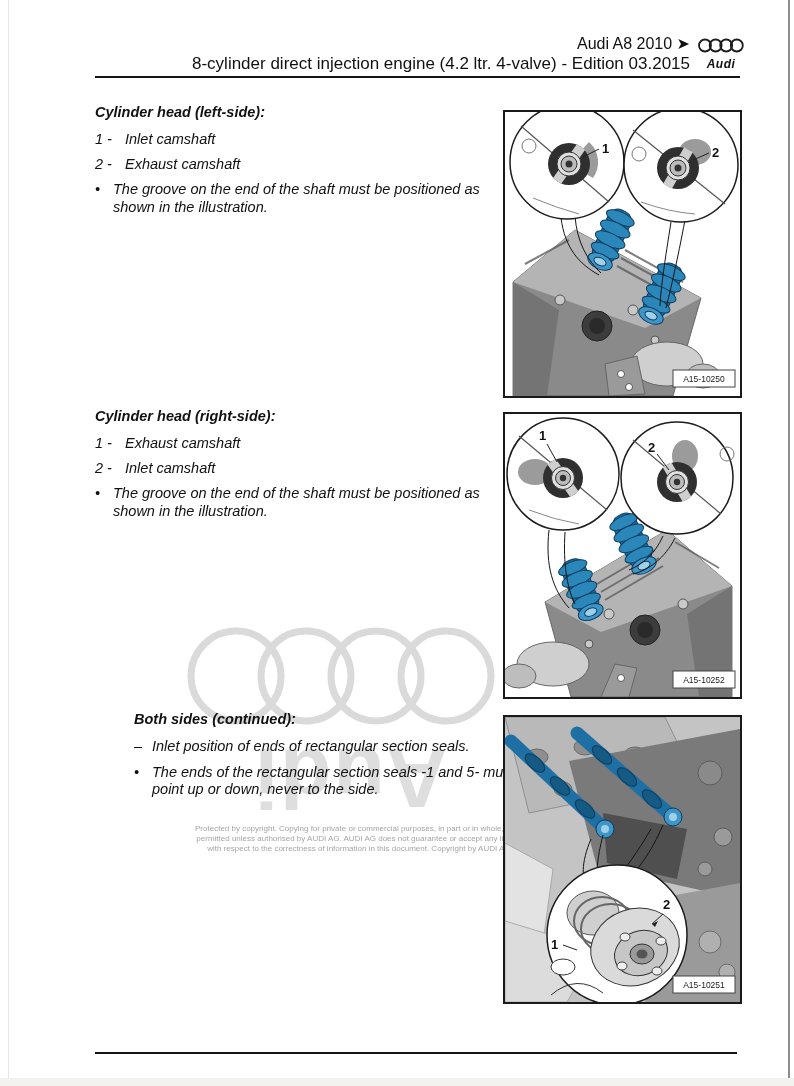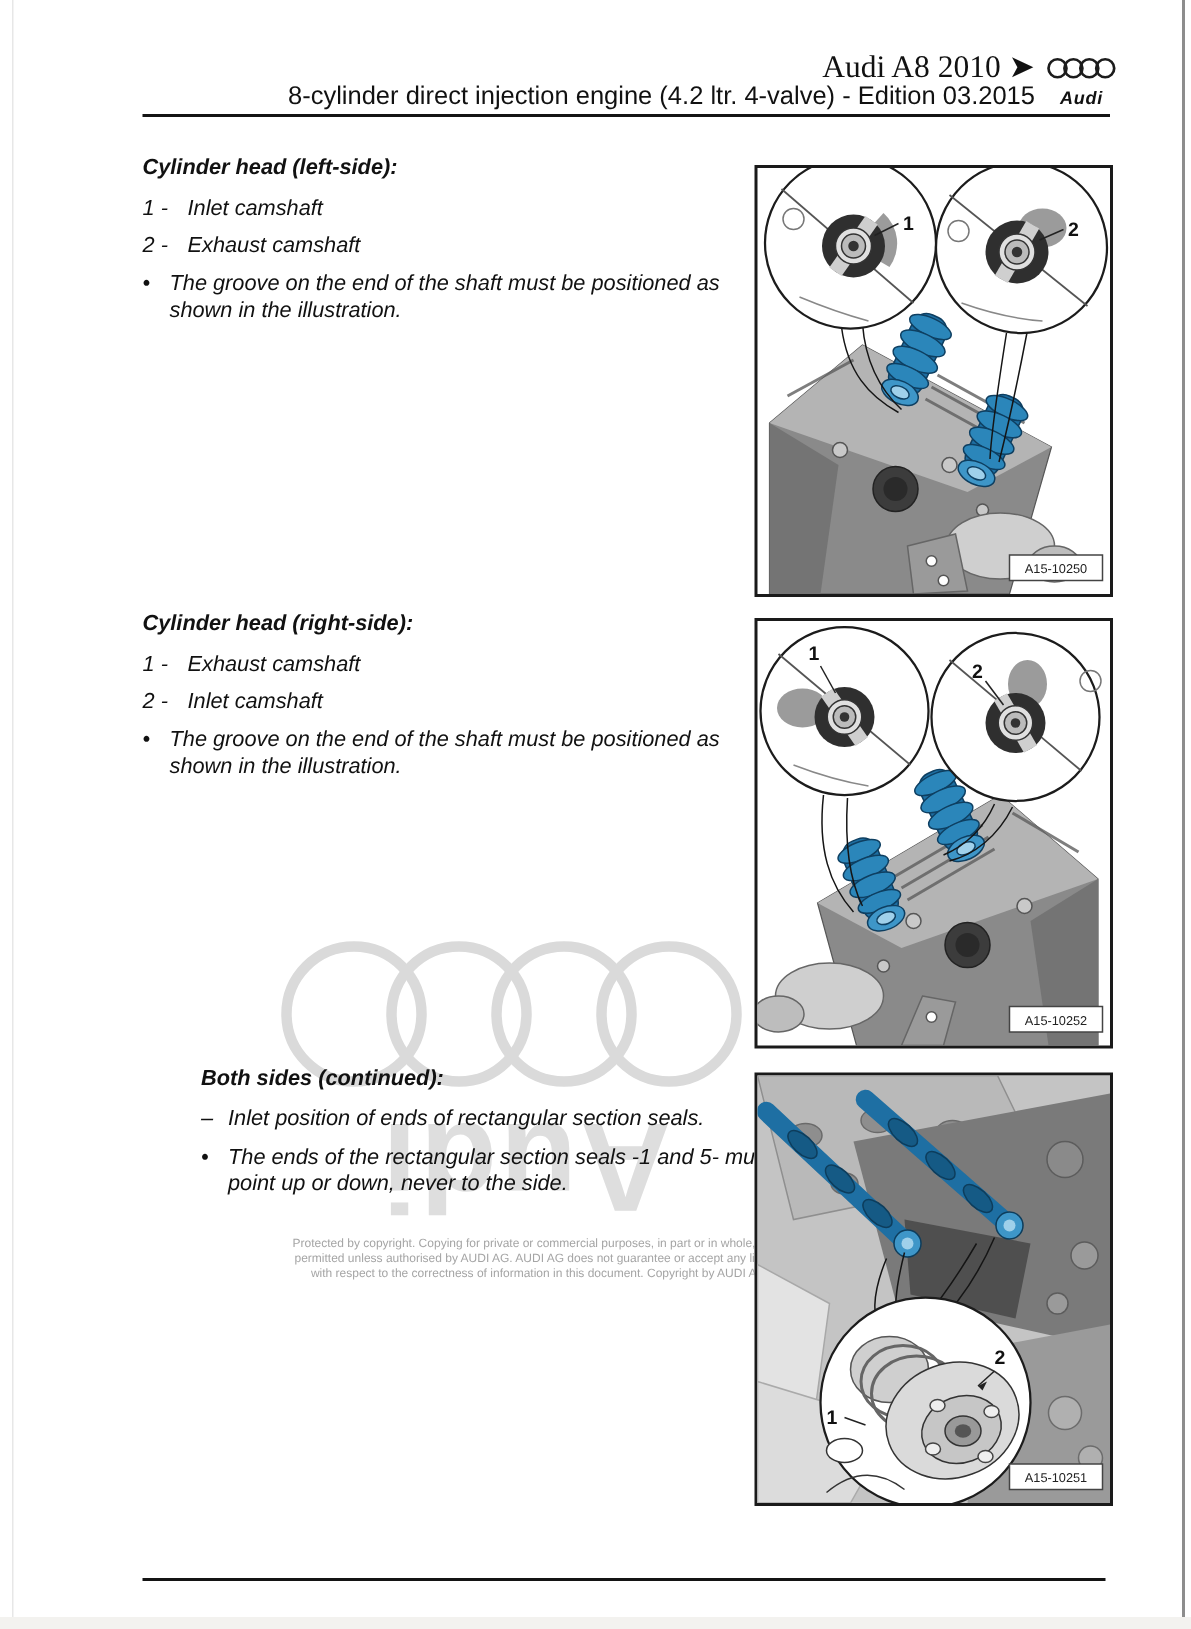--- a/index.html
+++ b/index.html
@@ -7,21 +7,21 @@
     width:794px;height:1086px;position:relative;background:#ffffff;
     font-family:"Liberation Sans",sans-serif;color:#111;overflow:hidden;
   }
   .abs{position:absolute;}
   
   .edge-right{left:788px;top:0;width:2px;height:1078px;background:#8d8d8d;}
   .edge-left{left:8px;top:0;width:1px;height:1078px;background:#e7e7e7;}
   .bottom-strip{left:0;top:1078px;width:794px;height:8px;background:#f3f2ef;}
   
   .hdr-text{right:104px;top:34px;text-align:right;line-height:20px;}
-  .hdr-model{font-size:21px;font-family:Liberation Serif, serif;}
+  .hdr-model{font-size:16px;}
   .hdr-sub{font-size:17px;}
   .hdr-logo{right:49px;top:36px;width:48px;text-align:center;}
   .hdr-wordmark{font-size:12px;font-weight:bold;font-style:italic;letter-spacing:.5px;margin-top:-2px;}
   .hdr-rule{left:95px;top:76px;width:645px;height:2px;background:#141414;}
   
   .wm-rings{left:185px;top:622px;}
   .wm-word{left:205px;top:728px;width:290px;height:100px;display:flex;align-items:center;justify-content:center;
     transform:rotate(180deg);font-size:84px;font-weight:bold;color:#dedede;letter-spacing:2px;}
   
   .section{left:95px;width:405px;font-style:italic;}

